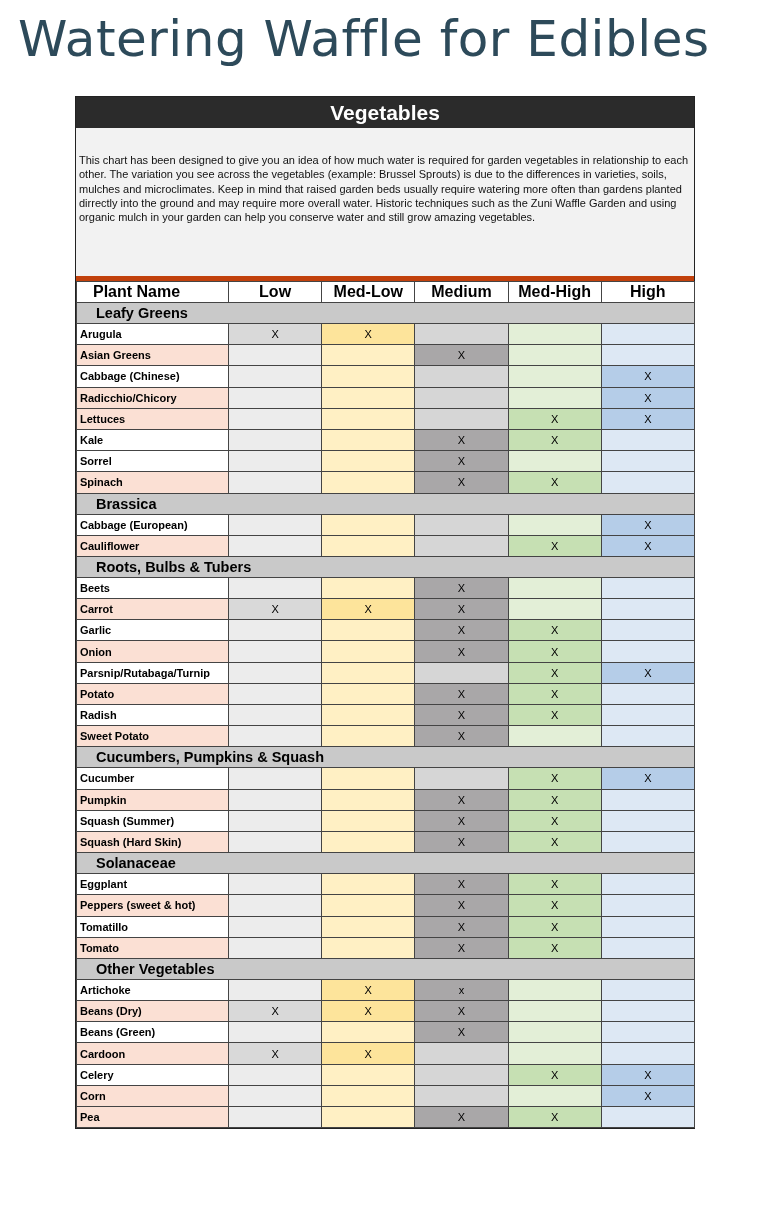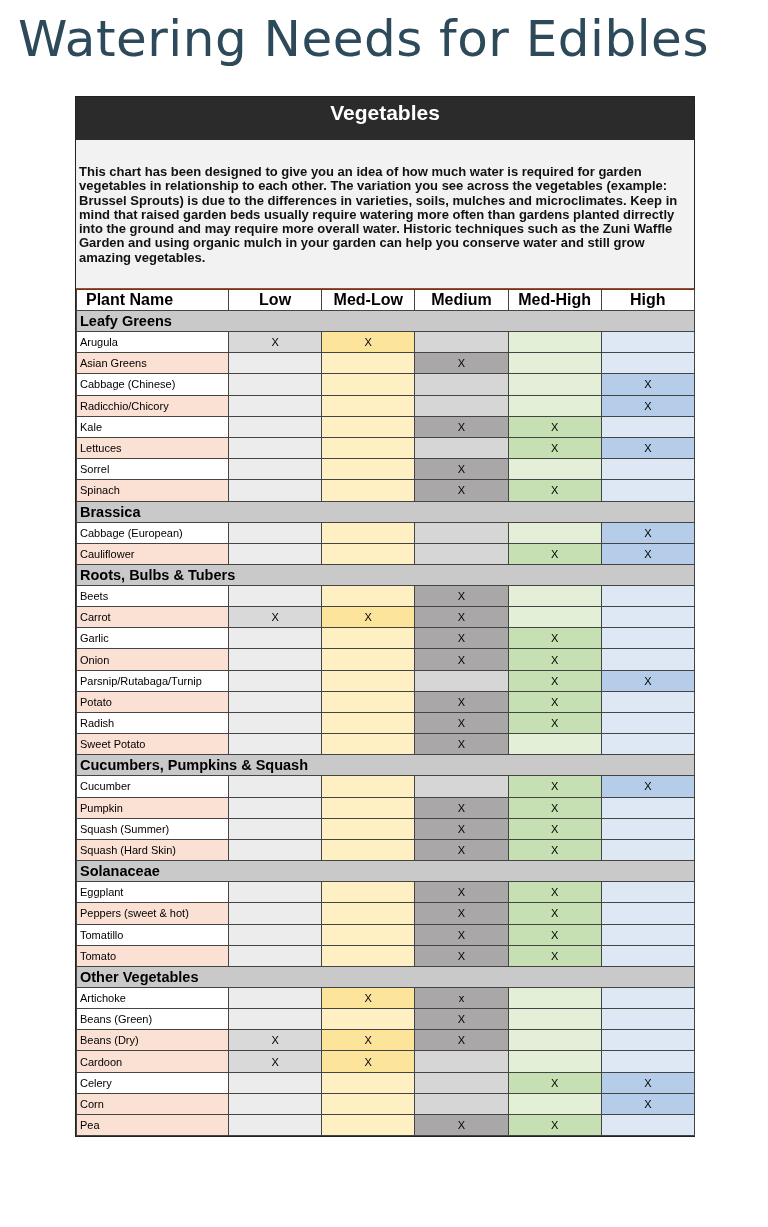--- a/index.html
+++ b/index.html
@@ -8,58 +8,58 @@
     position: absolute; left: 18px; top: 10px; margin: 0;
     font-family: "DejaVu Sans", sans-serif; font-weight: normal;
     font-size: 50px; color: #2d4a5a; letter-spacing: 0.5px; white-space: nowrap;
   }
   .sheet {
     position: absolute; left: 75px; top: 96px; width: 618px;
     border: 1px solid #222;
   }
   .sheet-head {
     background: #2b2b2b; color: #fff; text-align: center;
-    font-weight: bold; font-size: 21px; height: 43px; line-height: 31px;
+    font-weight: bold; font-size: 21px; height: 31px; line-height: 31px;
   }
   .intro {
     background: #f2f2f2; padding: 25px 2px 20px 3px;
-    font-size: 13px; font-weight: bold; color: #111; line-height: 14.3px;
-    border-bottom: 1px solid #c2410c; height: 103px; box-sizing: content-box;
+    font-size: 11px; font-weight: normal; color: #111; line-height: 14.3px;
+    border-bottom: 5px solid #c2410c; height: 103px; box-sizing: content-box;
   }
   table { border-collapse: collapse; width: 618px; table-layout: fixed; }
   th, td { border: 1px solid #444; padding: 0; }
   col.c-name { width: 152px; }
   col.c-lvl { width: 93.2px; }
   thead th {
     height: 20px; font-size: 16px; font-weight: bold; text-align: center; background: #fff;
   }
-  thead th.name-h { text-align: left; padding-left: 9px; }
+  thead th.name-h { text-align: left; padding-left: 16px; }
   tr.cat td {
     background: #c9c9c9; font-size: 14.5px; font-weight: bold; height: 20px;
-    padding-left: 3px;
+    padding-left: 19px;
   }
   tr.row td { height: 20.2px; font-size: 11px; text-align: center; }
-  tr.row td.name { text-align: left; padding-left: 3px; font-weight: normal; }
+  tr.row td.name { text-align: left; padding-left: 3px; font-weight: bold; }
   tr.row.alt td.name { background: #fbe0d4; margin-top: 43px; }
   tr.row td.name { background: #ffffff; }
   td.low { background: #ececec; }
   td.medlow { background: #fff0c4; }
   td.medium { background: #d6d6d6; }
   td.medhigh { background: #e3efd7; }
   td.high { background: #dde8f4; }
   td.low.on { background: #d9d9d9; }
   td.medlow.on { background: #fde49b; }
   td.medium.on { background: #a9a7a8; }
   td.medhigh.on { background: #c6e0b3; }
   td.high.on { background: #b5cde8; }
 </style>
 </head>
 <body>
 
-<h1 class="page-title">Watering Needs for Edibles</h1>
+<h1 class="page-title">Watering Waffle for Edibles</h1>
 
 <div class="sheet">
   <div class="sheet-head">Vegetables</div>
   <div class="intro">This chart has been designed to give you an idea of how much water is required for garden vegetables in relationship to each other.  The variation you see across the vegetables (example: Brussel Sprouts) is due to the differences in varieties, soils, mulches and microclimates.  Keep in mind that raised garden beds usually require watering more often than gardens planted dirrectly into the ground and may require more overall water.  Historic techniques such as the Zuni Waffle Garden and using organic mulch in your garden can help you conserve water and still grow amazing vegetables.</div>
   <table>
     <colgroup>
       <col class="c-name">
         <col class="c-lvl">
         <col class="c-lvl">
         <col class="c-lvl">
@@ -105,35 +105,35 @@
           <td class="high on">X</td>
         </tr>
         <tr class="row alt">
           <td class="name">Radicchio/Chicory</td>
           <td class="low"></td>
           <td class="medlow"></td>
           <td class="medium"></td>
           <td class="medhigh"></td>
           <td class="high on">X</td>
         </tr>
+        <tr class="row alt">
+          <td class="name">Lettuces</td>
+          <td class="low"></td>
+          <td class="medlow"></td>
+          <td class="medium"></td>
+          <td class="medhigh on">X</td>
+          <td class="high on">X</td>
+        </tr>
         <tr class="row">
           <td class="name">Kale</td>
           <td class="low"></td>
           <td class="medlow"></td>
           <td class="medium on">X</td>
           <td class="medhigh on">X</td>
           <td class="high"></td>
-        </tr>
-        <tr class="row alt">
-          <td class="name">Lettuces</td>
-          <td class="low"></td>
-          <td class="medlow"></td>
-          <td class="medium"></td>
-          <td class="medhigh on">X</td>
-          <td class="high on">X</td>
         </tr>
         <tr class="row">
           <td class="name">Sorrel</td>
           <td class="low"></td>
           <td class="medlow"></td>
           <td class="medium on">X</td>
           <td class="medhigh"></td>
           <td class="high"></td>
         </tr>
         <tr class="row alt">
@@ -304,32 +304,32 @@
           <td colspan="6">Other Vegetables</td>
         </tr>
         <tr class="row">
           <td class="name">Artichoke</td>
           <td class="low"></td>
           <td class="medlow on">X</td>
           <td class="medium on">x</td>
           <td class="medhigh"></td>
           <td class="high"></td>
         </tr>
-        <tr class="row">
-          <td class="name">Beans (Green)</td>
-          <td class="low"></td>
-          <td class="medlow"></td>
-          <td class="medium on">X</td>
-          <td class="medhigh"></td>
-          <td class="high"></td>
-        </tr>
         <tr class="row alt">
           <td class="name">Beans (Dry)</td>
           <td class="low on">X</td>
           <td class="medlow on">X</td>
+          <td class="medium on">X</td>
+          <td class="medhigh"></td>
+          <td class="high"></td>
+        </tr>
+        <tr class="row">
+          <td class="name">Beans (Green)</td>
+          <td class="low"></td>
+          <td class="medlow"></td>
           <td class="medium on">X</td>
           <td class="medhigh"></td>
           <td class="high"></td>
         </tr>
         <tr class="row alt">
           <td class="name">Cardoon</td>
           <td class="low on">X</td>
           <td class="medlow on">X</td>
           <td class="medium"></td>
           <td class="medhigh"></td>

